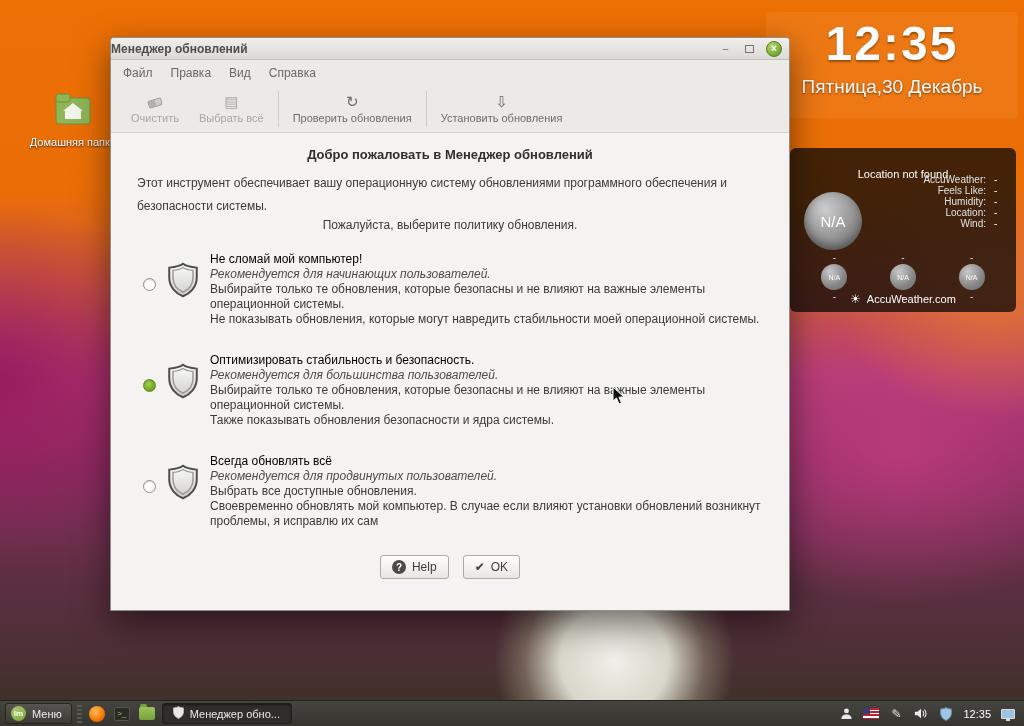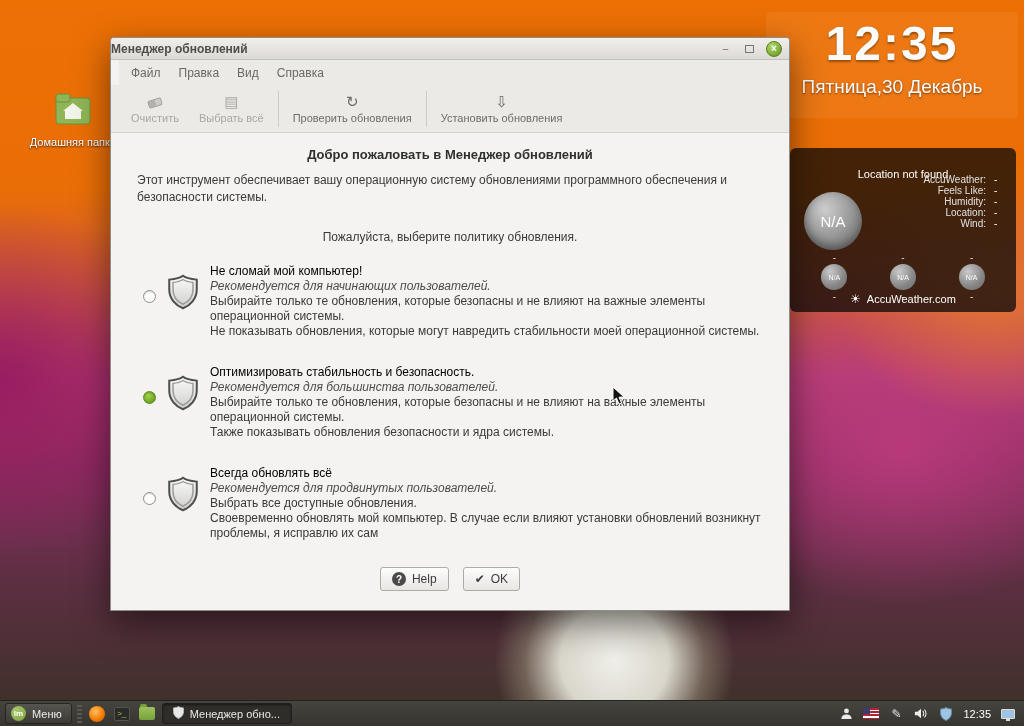--- a/index.html
+++ b/index.html
@@ -61,35 +61,35 @@
   .titlebar .title { font-size:12px; font-weight:bold; color:#4f4d4a; }
   .win-controls { position:absolute; right:7px; top:0; height:22px; display:flex; align-items:center; gap:9px; }
   .wc { width:15px; height:15px; display:flex; align-items:center; justify-content:center;
     font-size:11px; color:#6e6c68; cursor:default; }
   .wc-max .sq { width:9px; height:8px; border:1px solid #77756f; }
   .wc-close { width:16px; height:16px; border-radius:50%;
     background:radial-gradient(circle at 35% 30%, #b4d86e, #7fae3a 60%, #64902a);
     border:1px solid #57801f; color:#fff; font-size:10px; font-weight:bold; line-height:14px; text-align:center; }
 
   .menubar { height:25px; display:flex; align-items:center; gap:18px; padding-left:12px;
-    background:#eceae7; font-size:12px; color:#6b6963;margin-left:8px; }
+    background:#eceae7; font-size:12px; color:#6b6963; }
   .menubar span { cursor:default; }
 
   .toolbar { height:48px; display:flex; align-items:center; padding-left:14px; gap:14px;
     background:#eceae7; border-bottom:1px solid #d6d3ce; }
   .tool { display:flex; flex-direction:column; align-items:center; gap:2px; font-size:11px; color:#6e6c68; min-width:60px; }
   .tool .tico { height:17px; font-size:15px; line-height:17px; color:#6e6c68; }
   .tool.disabled, .tool.disabled .tico { color:#a9a7a2; }
   .tsep { width:1px; height:36px; background:#cfccc7; }
   .eraser { display:inline-block; width:14px; height:8px; margin-top:5px; transform:rotate(-18deg);
     background:linear-gradient(90deg,#b3b1ac 55%, #cfccc6 55%); border:1px solid #9c9a95; border-radius:2px; }
 
   .content { padding:14px 26px 0 26px; color:#3a3a38; font-size:12px; }
   .welcome-title { text-align:center; font-weight:bold; font-size:13px; color:#2f2f2d; margin-bottom:10px; }
-  .welcome-text { line-height:17px; margin-bottom:24px; }
+  .welcome-text { line-height:23px; margin-bottom:0; }
   .choose-text { text-align:center; margin-bottom:20px; }
 
   .policy { display:flex; align-items:flex-start; gap:12px; margin:0 0 26px 6px; }
   .radio { width:13px; height:13px; margin-top:26px; border-radius:50%;
     background:#fdfdfd; border:1px solid #908e89; box-shadow:inset 0 1px 1px rgba(0,0,0,.15); flex:none; }
   .radio.checked { background:radial-gradient(circle at 40% 35%, #a6d14e, #6ca520 70%); border:1px solid #5b8c1d; }
   .shield-wrap { margin-top:10px; flex:none; }
   .policy-text { line-height:15px; max-width:560px; }
   .policy-title { font-weight:normal; color:#000000; }
   .policy-sub { font-style:italic; color:#4c4c4a; }

